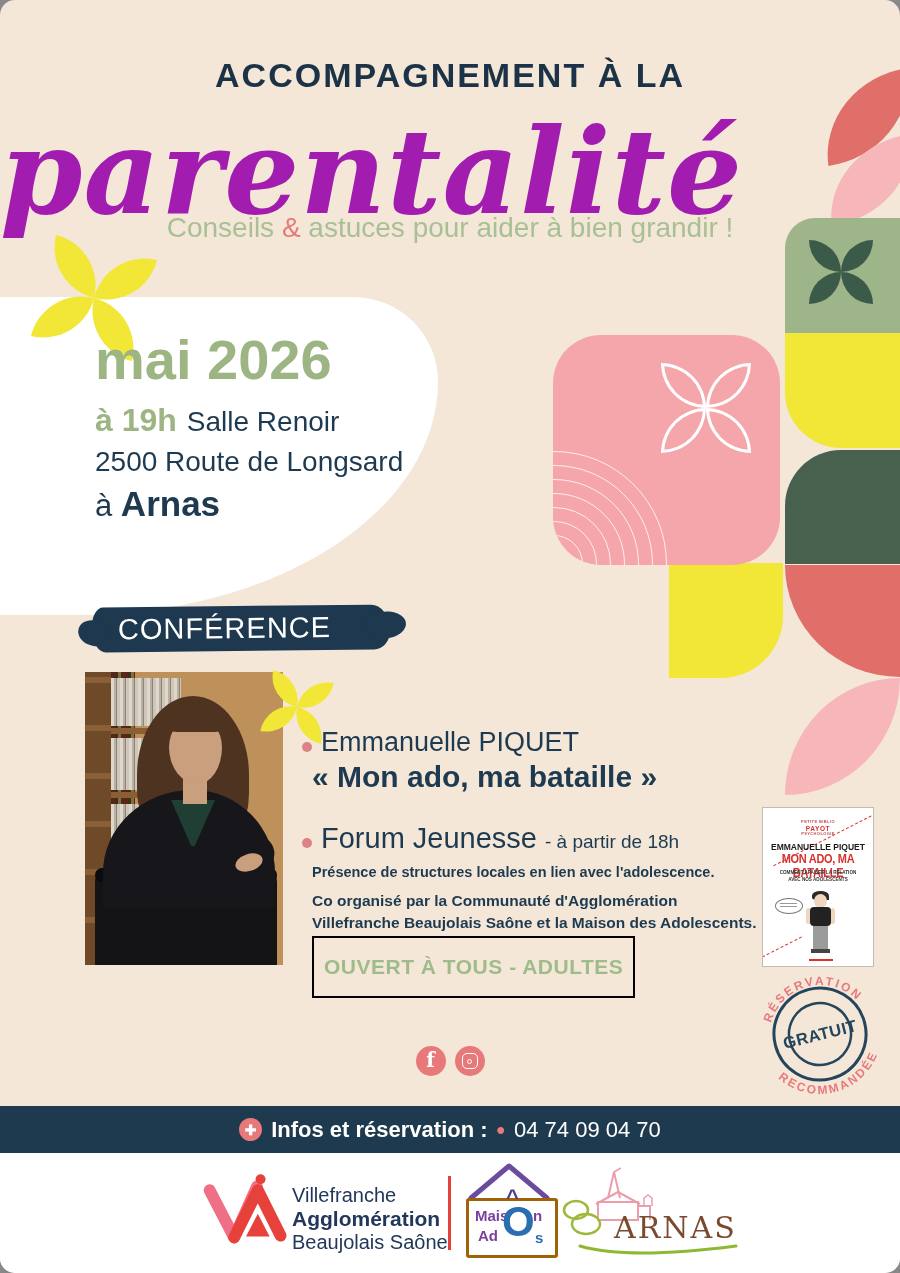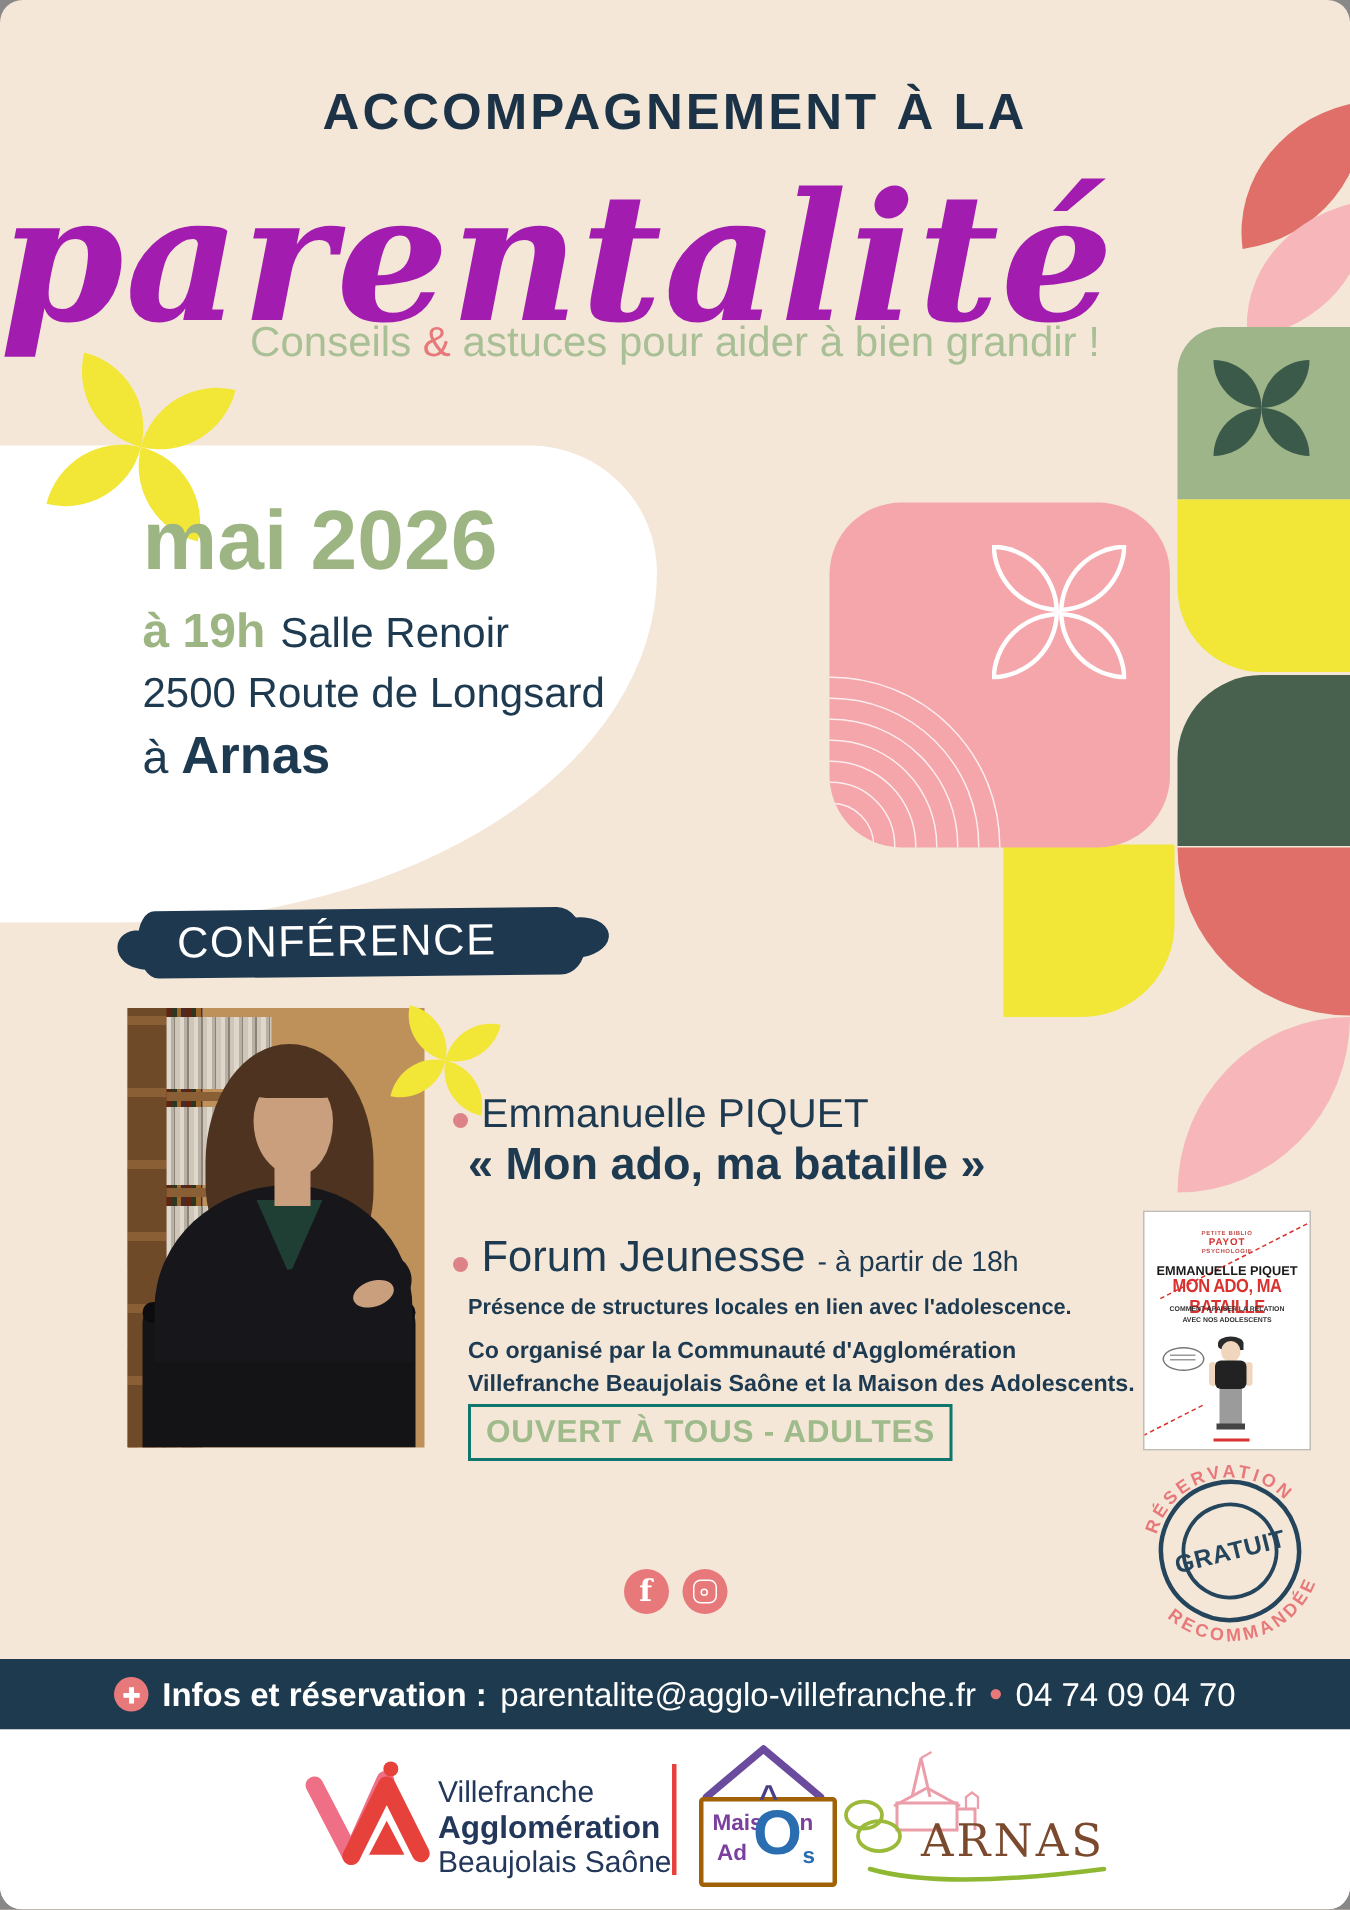--- a/index.html
+++ b/index.html
@@ -95,22 +95,22 @@
 
   
   .b-dot{width:10px;height:10px;border-radius:50%;background:#dd8287;}
   .speaker{left:321px;top:727px;font-size:27px;color:#1d3a50;}
   .talk{left:312px;top:760px;font-size:30px;font-weight:bold;color:#1d3a50;}
   .forum{left:321px;top:822px;font-size:29px;color:#1d3a50;}
   .forum b{font-size:19px;font-weight:normal;margin-left:8px;}
   .note{left:312px;top:864px;font-size:14.5px;font-weight:600;color:#1d3a50;}
   .orgs{left:312px;top:890px;font-size:15.5px;font-weight:bold;line-height:1.4;color:#1d3a50;}
   .orgs span{display:block;}
-  .audience{left:312px;top:936px;border:2px solid #0f766e;color:#9fbb8b;font-weight:bold;
-            font-size:21px;letter-spacing:.5px;padding:5px 10px;}
+  .audience{left:312px;top:936px;border:2px solid #000000;color:#9fbb8b;font-weight:bold;
+            font-size:21px;letter-spacing:.5px;padding:17px 10px;}
 
   
   .book{left:762px;top:807px;width:112px;height:160px;background:#fff;border:1px solid #c2bdb4;
         box-sizing:border-box;overflow:hidden;}
   .book .dash1{position:absolute;left:4px;top:30px;width:120px;border-top:1.6px dashed #d9322e;transform:rotate(-27deg);}
   .book .dash2{position:absolute;left:-18px;top:142px;width:60px;border-top:1.6px dashed #d9322e;transform:rotate(-27deg);}
   .book .pay{position:absolute;left:0;right:0;top:12px;text-align:center;line-height:1.15;}
   .book .pay .t1,.book .pay .t3{font-size:4px;color:#c0504d;font-weight:bold;letter-spacing:.4px;}
   .book .pay .t2{font-size:6.5px;color:#d9322e;font-weight:bold;letter-spacing:.6px;}
   .book .author{position:absolute;left:0;right:0;top:34px;text-align:center;font-size:8.5px;font-weight:bold;color:#1a1a1a;}
@@ -332,21 +332,20 @@
       <span class="cam"></span>
       <span class="lens"></span>
     </span>
   </div>
 
   <div class="bar abs">
     <span class="plus">
         <span>✚</span>
       </span>
     <span class="lbl">Infos et réservation :</span>
-    <span class="eml">parentalite@agglo-villefranche.fr</span>
     <span class="sep">•</span>
     <span class="tel">04 74 09 04 70</span>
   </div>
 
   <div class="white-strip abs"></div>
 
   <div class="va-mark abs">
     <svg width="100" height="80" viewBox="0 0 100 88">
       <path d="M10 20 L37 72 L62 16" fill="none" stroke="#ef7086" stroke-width="13" stroke-linecap="round" stroke-linejoin="round"></path>
       <path d="M37 72 L63 20 L88 70" fill="none" stroke="#e7413c" stroke-width="13" stroke-linecap="round" stroke-linejoin="round"></path>

